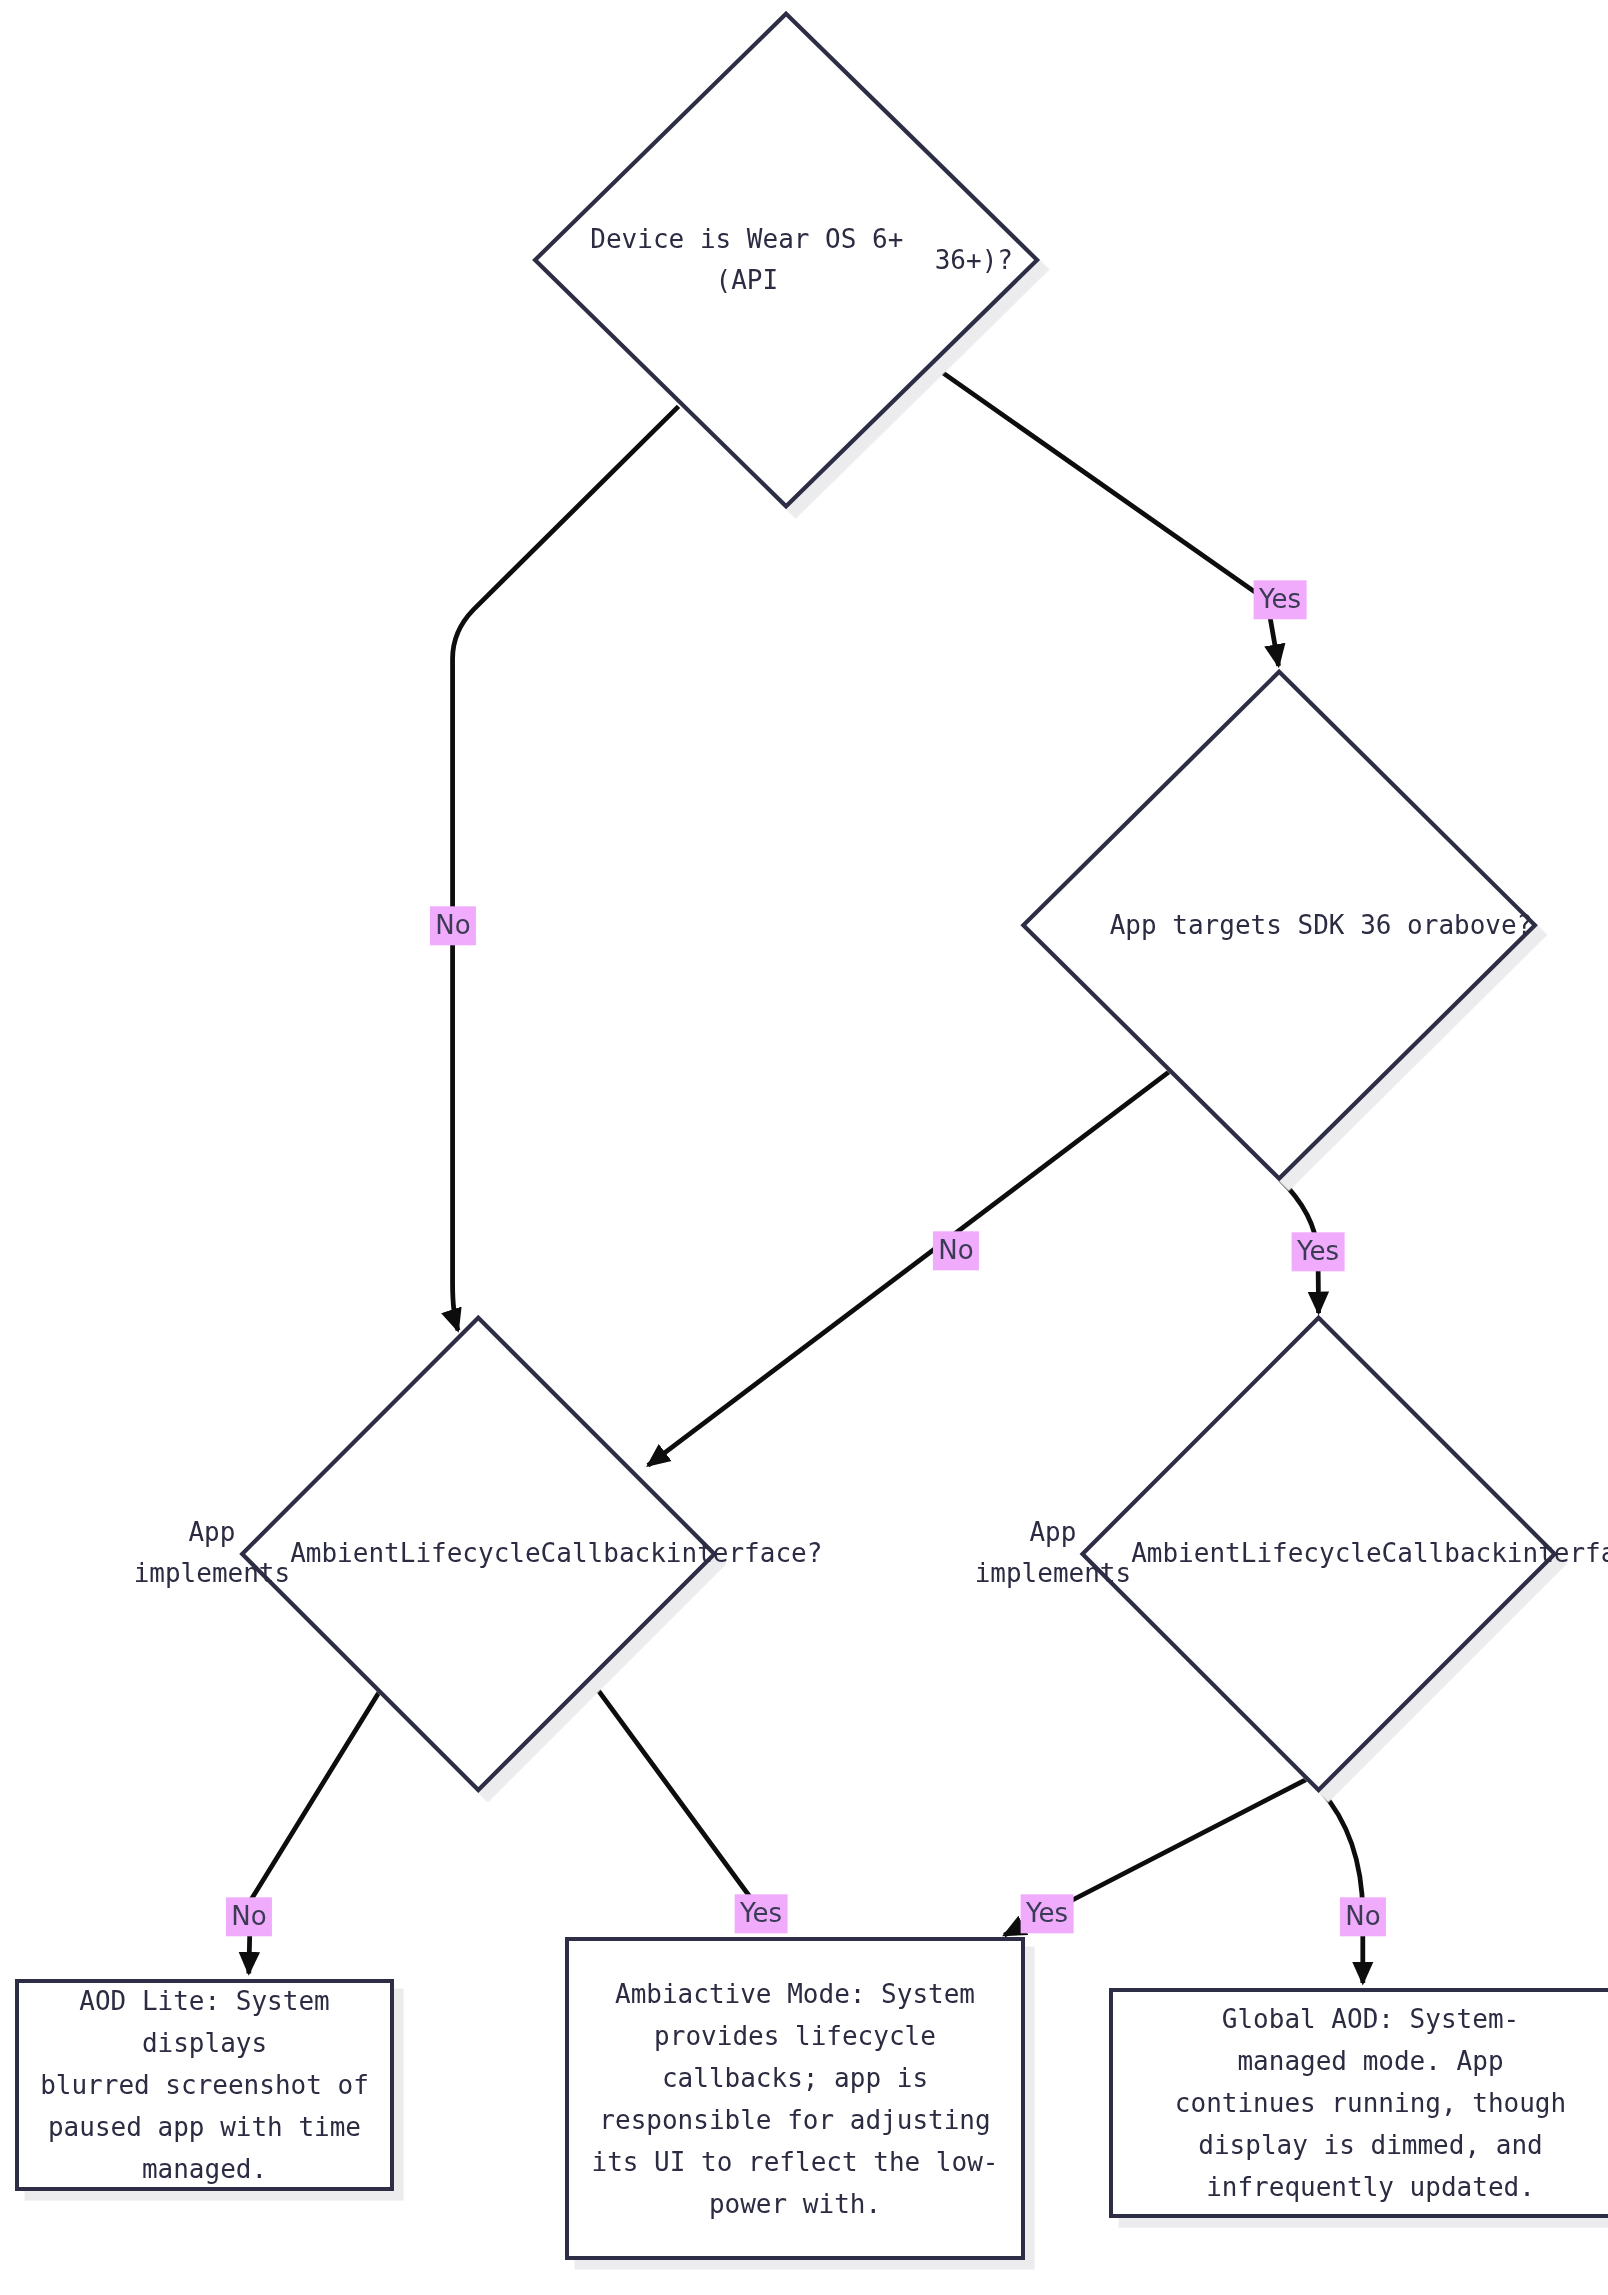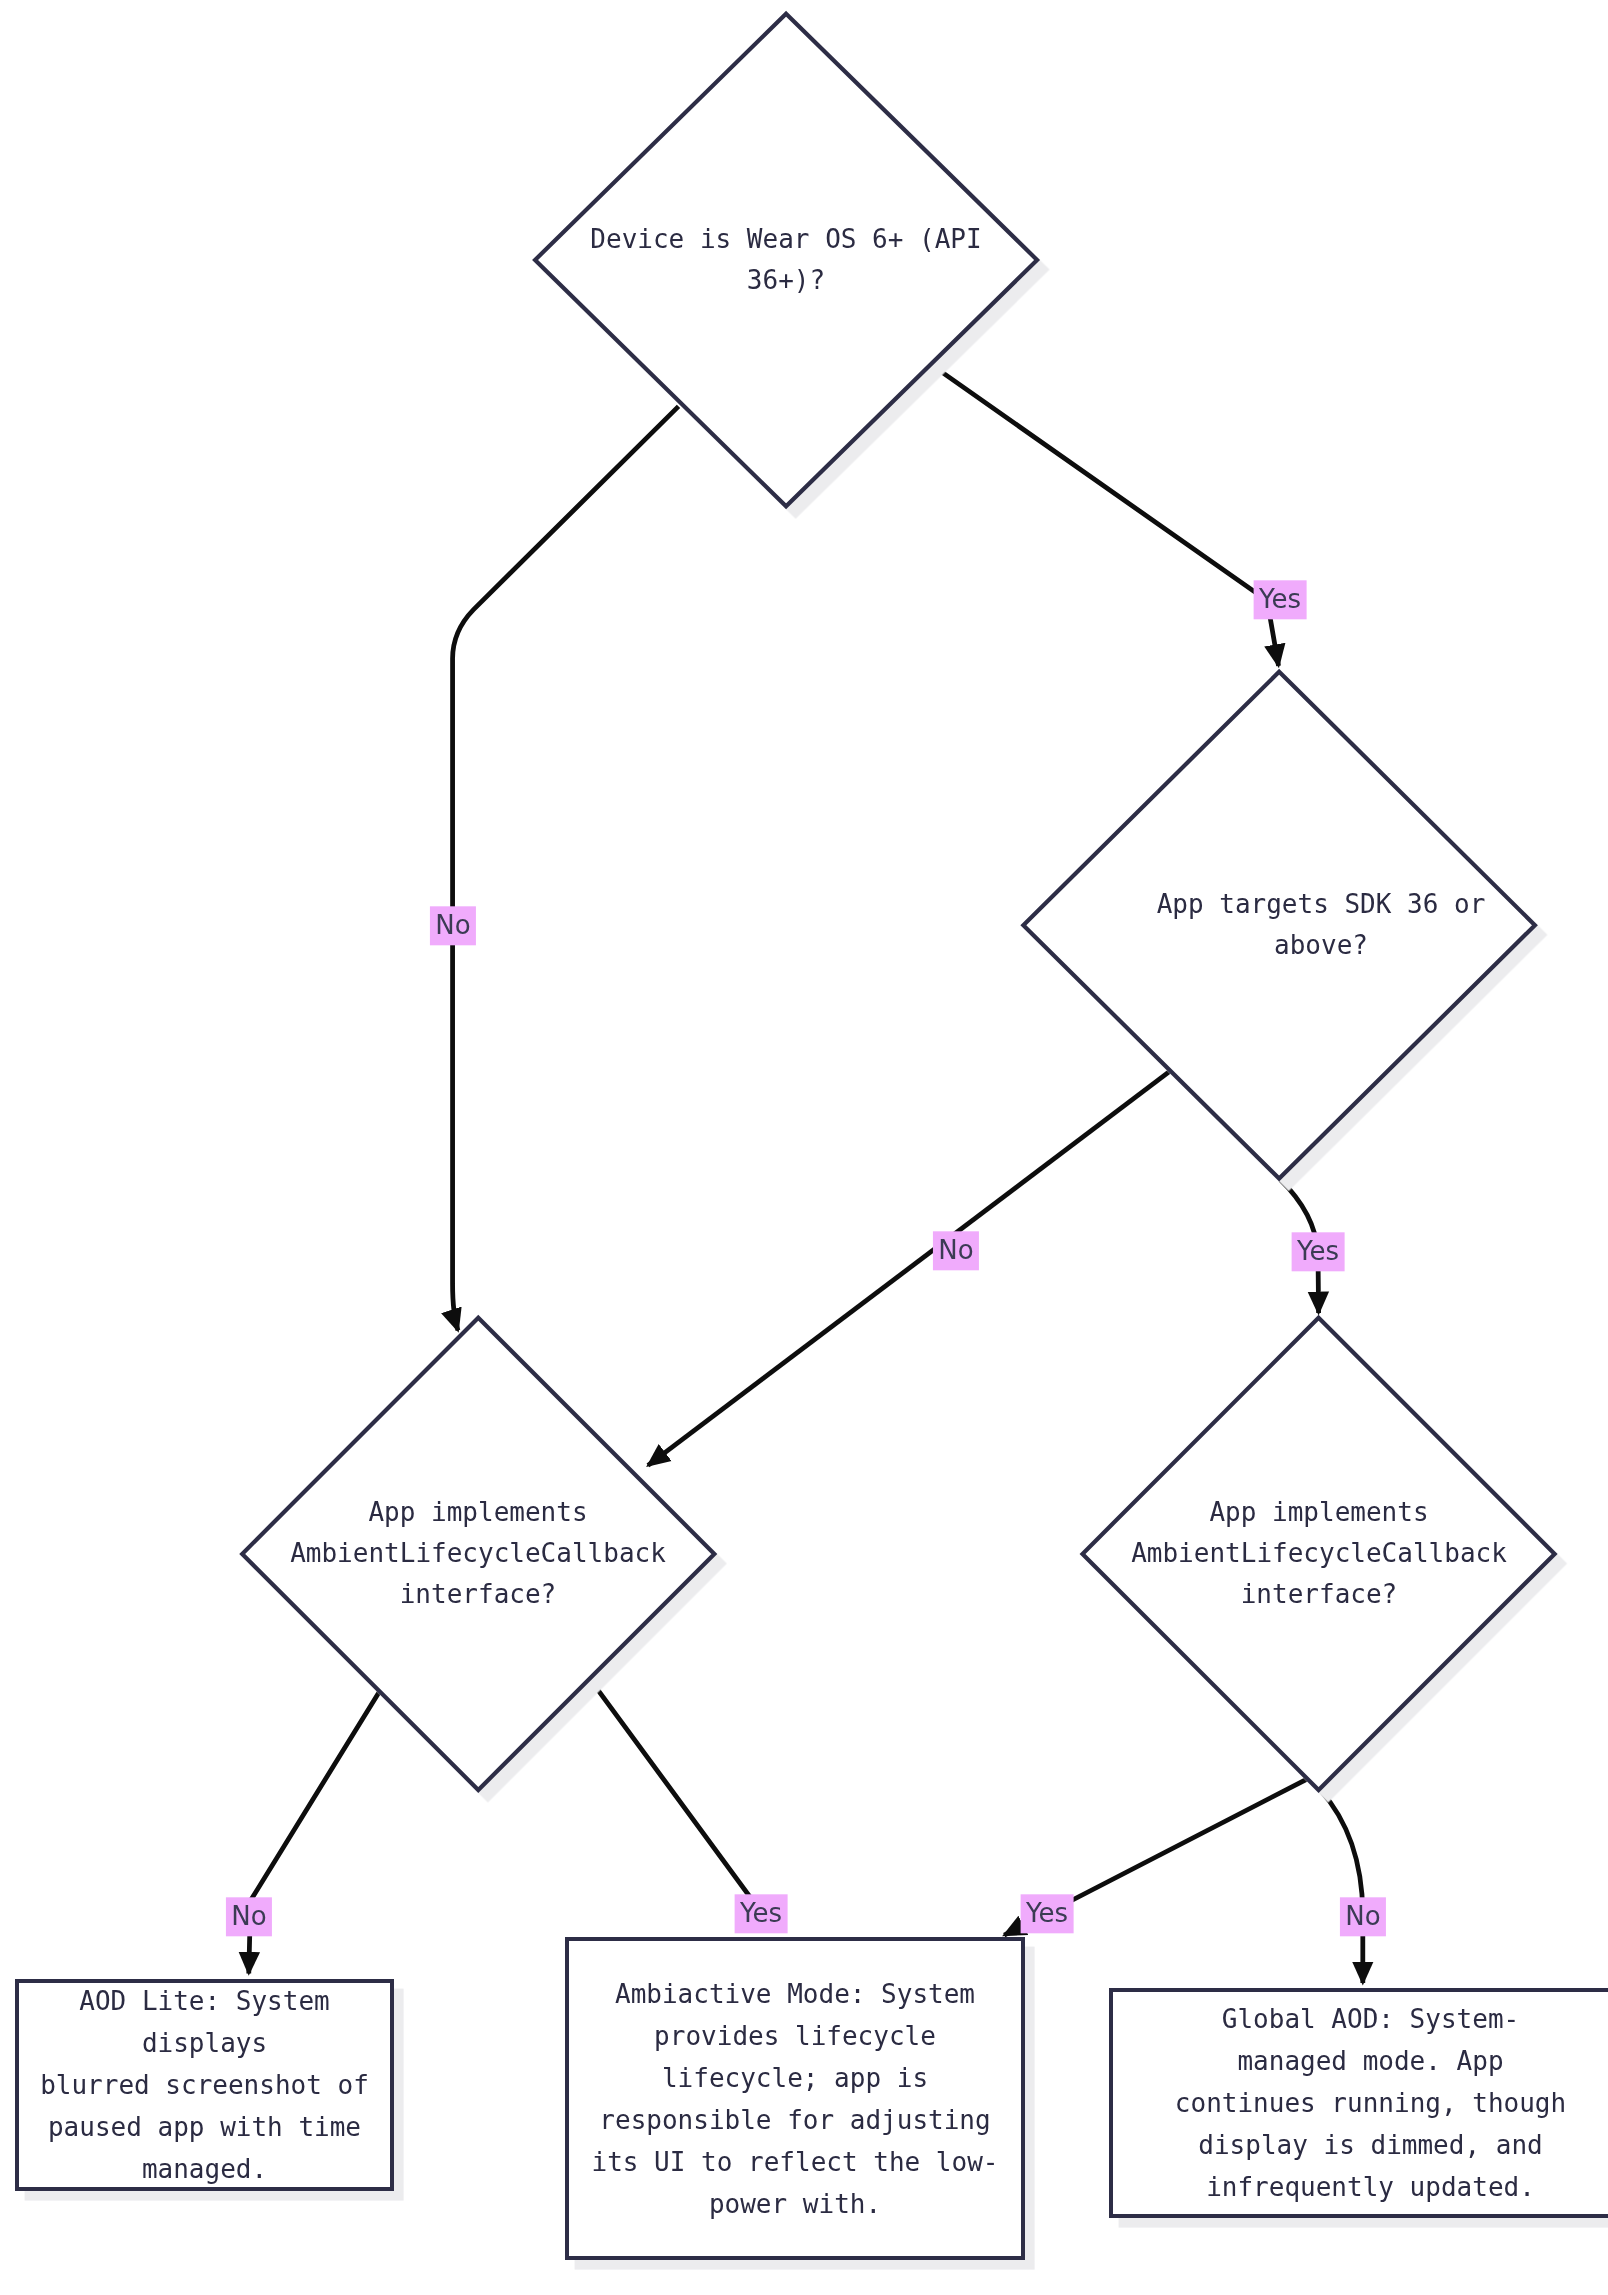--- a/index.html
+++ b/index.html
@@ -23,21 +23,21 @@
     fill:none;
     stroke:#0d0d0d;
     stroke-width:8;
   }
   .arrowhead{fill:#0d0d0d;}
   
   .node-text{
     position:absolute;
     transform:translate(-50%,-50%);
     display:flex;
-    flex-direction:column;
+    flex-direction:row;
     align-items:center;
     justify-content:center;
     text-align:center;
     color:#2b2b42;
     font-size:26px;
     line-height:41px;
     pointer-events:none;
   }
   
   .result-box{
@@ -116,21 +116,21 @@
 
   <div class="result-box" style="left:15px;top:1979px;width:379px;height:212px;">
     <div>AOD Lite: System displays</div>
     <div>blurred screenshot of</div>
     <div>paused app with time</div>
     <div>managed.</div>
   </div>
   <div class="result-box" style="left:565px;top:1937px;width:460px;height:323px;">
     <div>Ambiactive Mode: System</div>
     <div>provides lifecycle</div>
-    <div>lifecycle; app is</div>
+    <div>callbacks; app is</div>
     <div>responsible for adjusting</div>
     <div>its UI to reflect the low-</div>
     <div>power with.</div>
   </div>
   <div class="result-box" style="left:1109px;top:1988px;width:523px;height:230px;">
     <div>Global AOD: System-</div>
     <div>managed mode. App</div>
     <div>continues running, though</div>
     <div>display is dimmed, and</div>
     <div>infrequently updated.</div>

